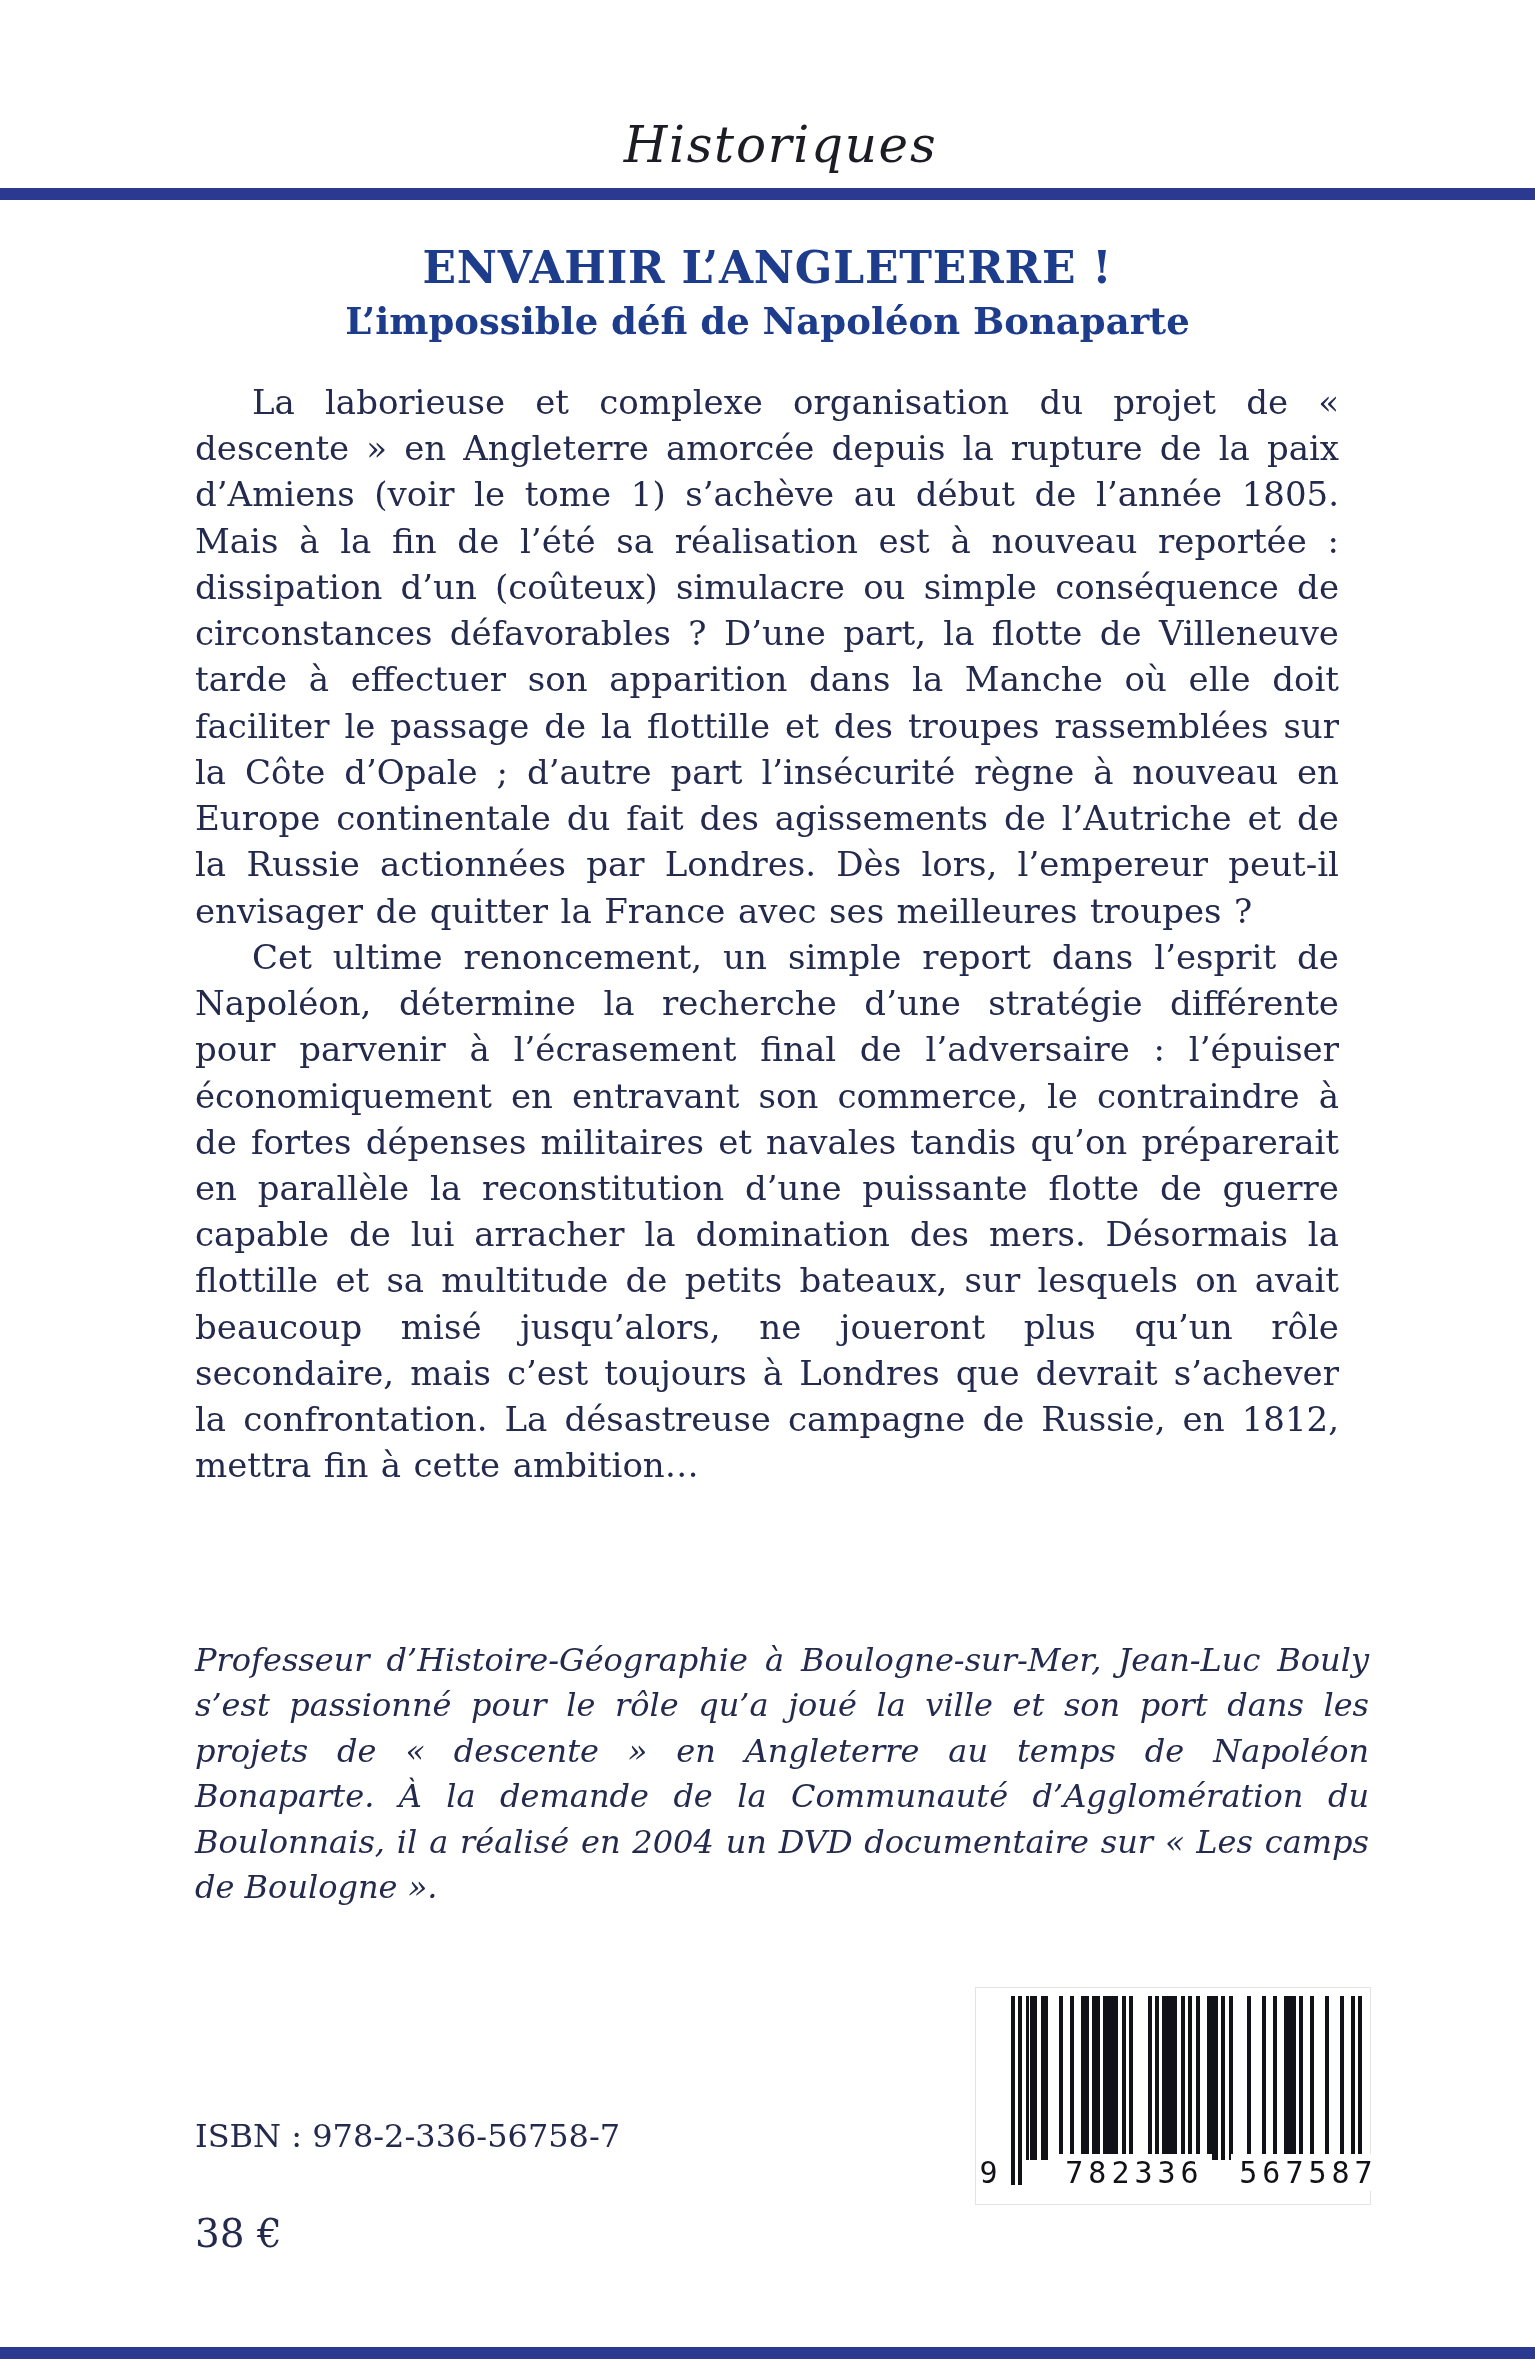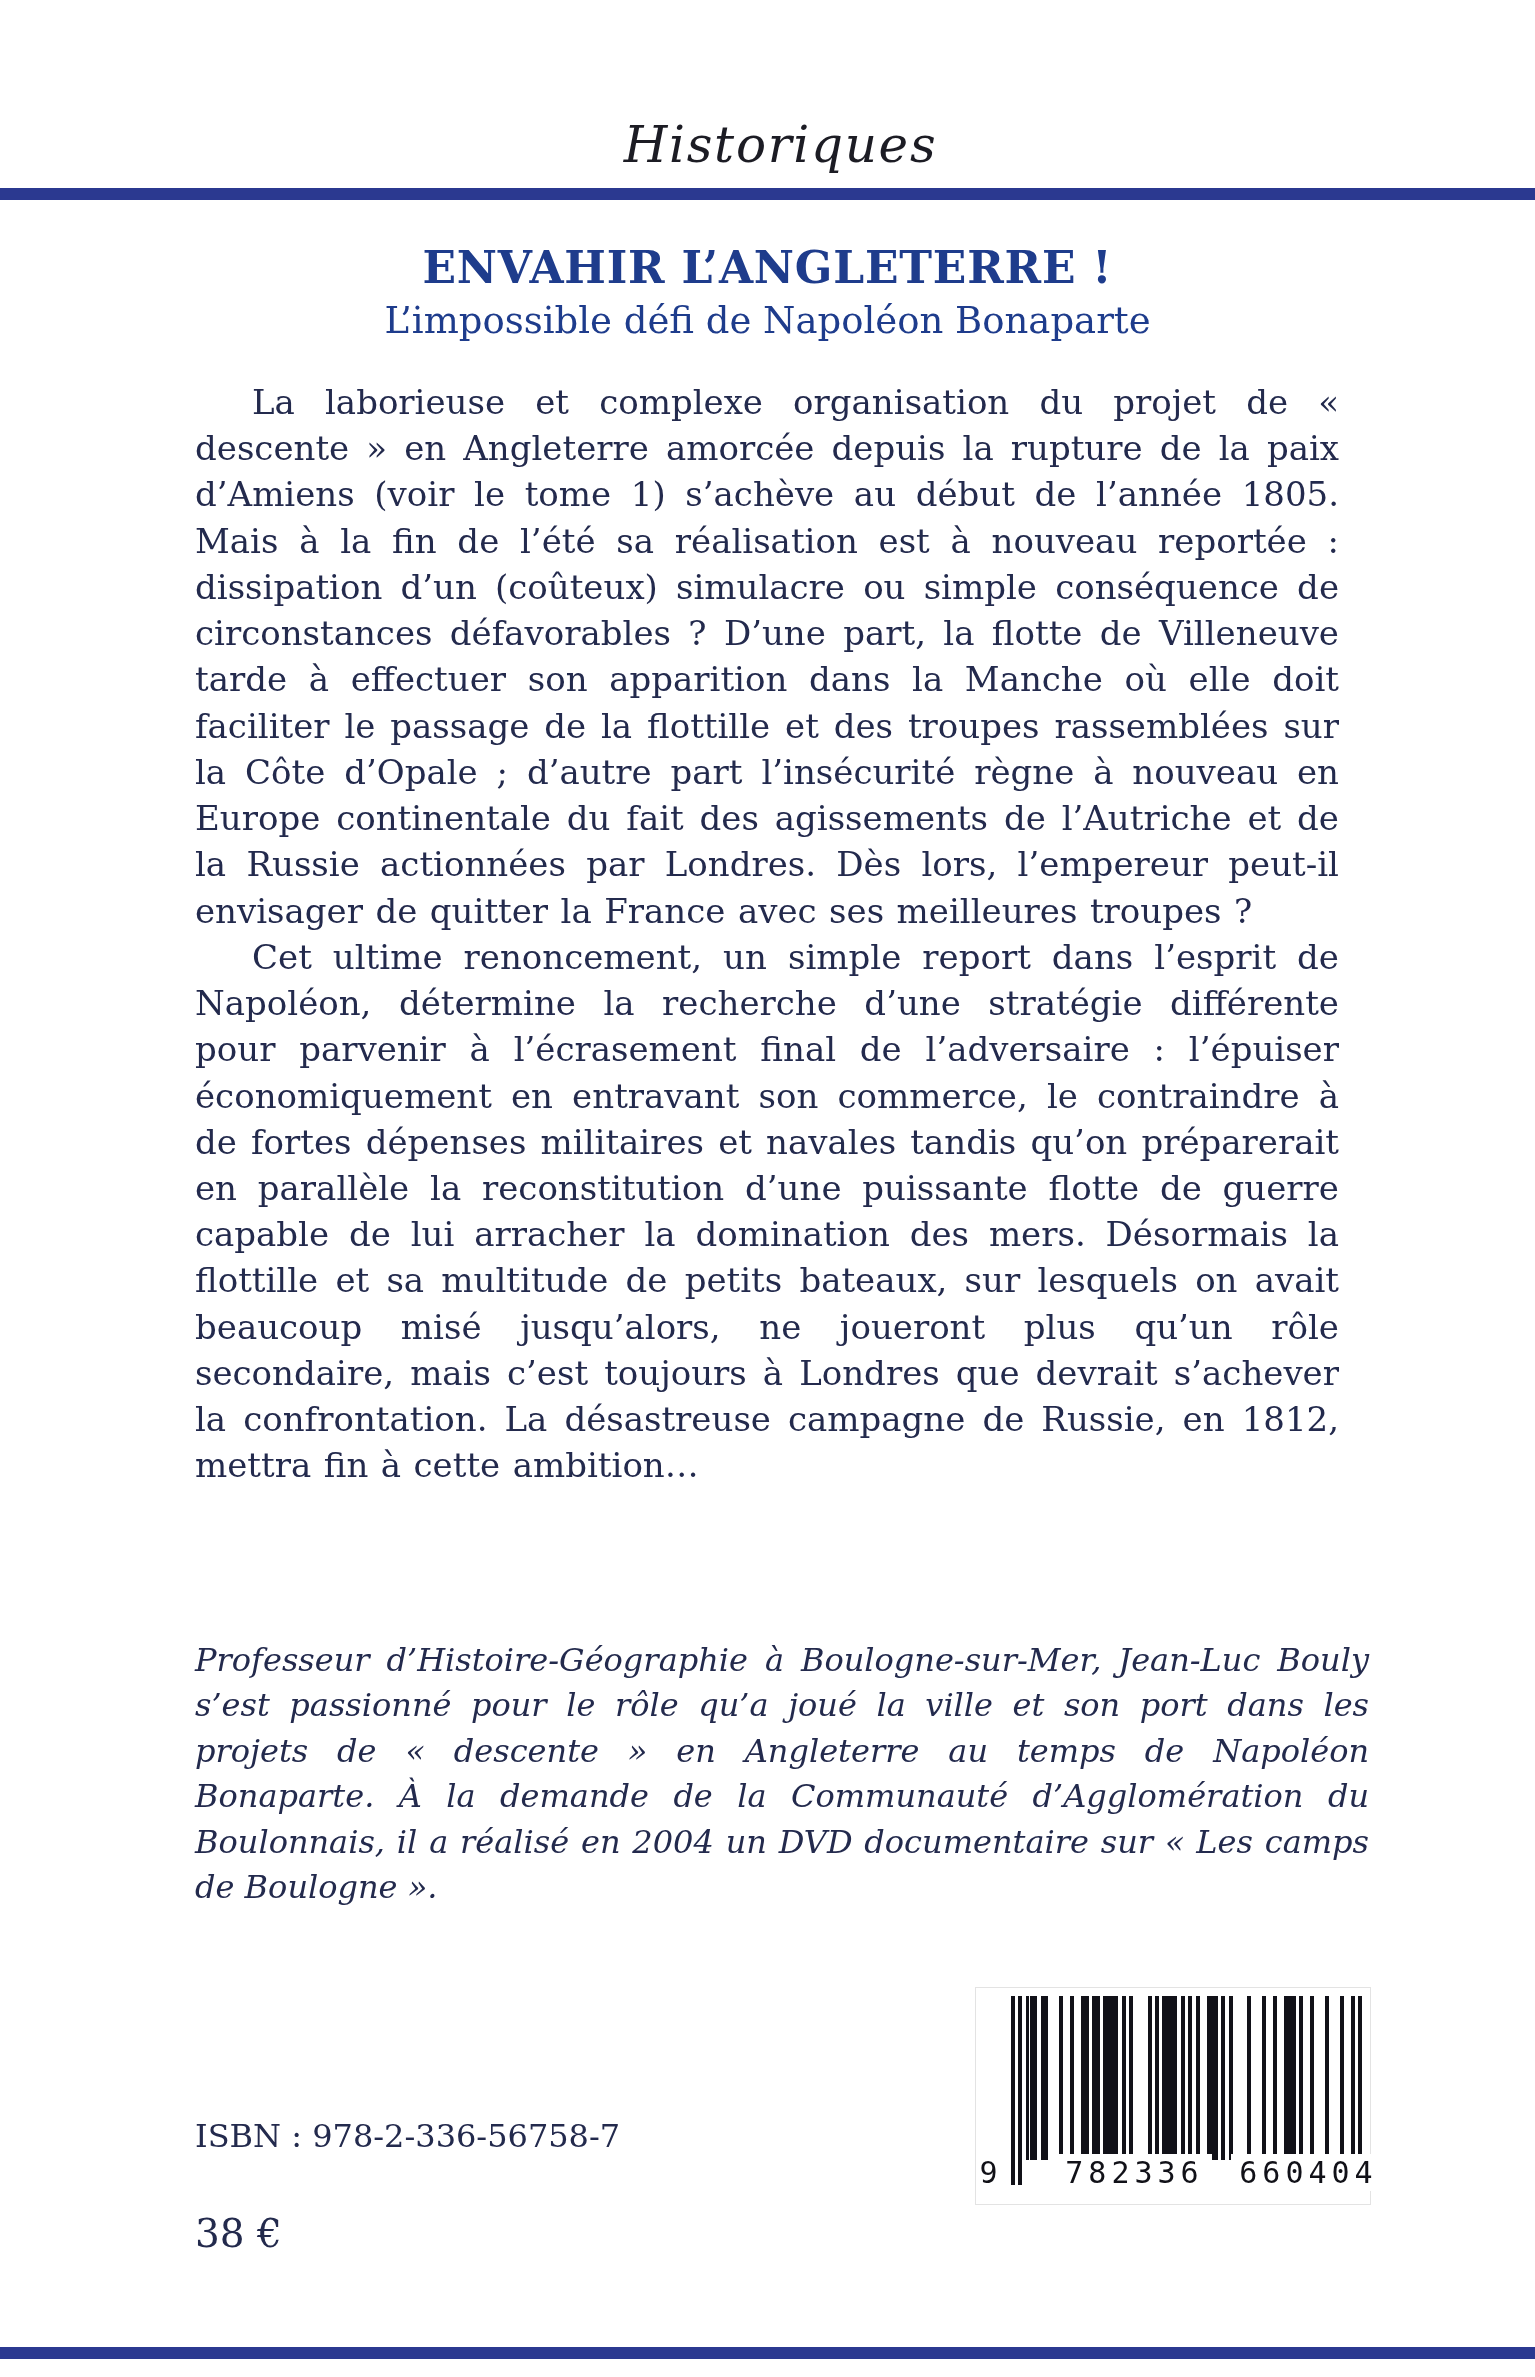--- a/index.html
+++ b/index.html
@@ -60,21 +60,21 @@
     color: #1e3c8c;
   }
   .book-subtitle {
     position: absolute;
     top: 299px;
     left: 0;
     width: 100%;
     margin: 0;
     text-align: center;
     font-size: 37px;
-    font-weight: normal;
+    font-weight: bold;
     color: #1e3c8c;
   }
 
   
   .synopsis {
     position: absolute;
     top: 379px;
     left: 195px;
     width: 1144px;
     font-size: 34px;
@@ -227,19 +227,19 @@
         <div class="bar" style="left:281px;width:3.7px"></div>
         <div class="bar" style="left:288px;width:3.7px"></div>
         <div class="bar" style="left:299px;width:3.7px"></div>
         <div class="bar" style="left:314px;width:3.7px"></div>
         <div class="bar" style="left:329px;width:3.7px"></div>
         <div class="bar guard" style="left:340px;width:3.7px"></div>
         <div class="bar guard" style="left:347px;width:3.7px"></div>
       </div>
     <div class="barcode-num num-first">9</div>
     <div class="barcode-num num-left">782336</div>
-    <div class="barcode-num num-right">660404</div>
+    <div class="barcode-num num-right">567587</div>
   </div>
 
   <div class="rule rule-bottom"></div>
 
 </div>
 
 
 </body></html>

